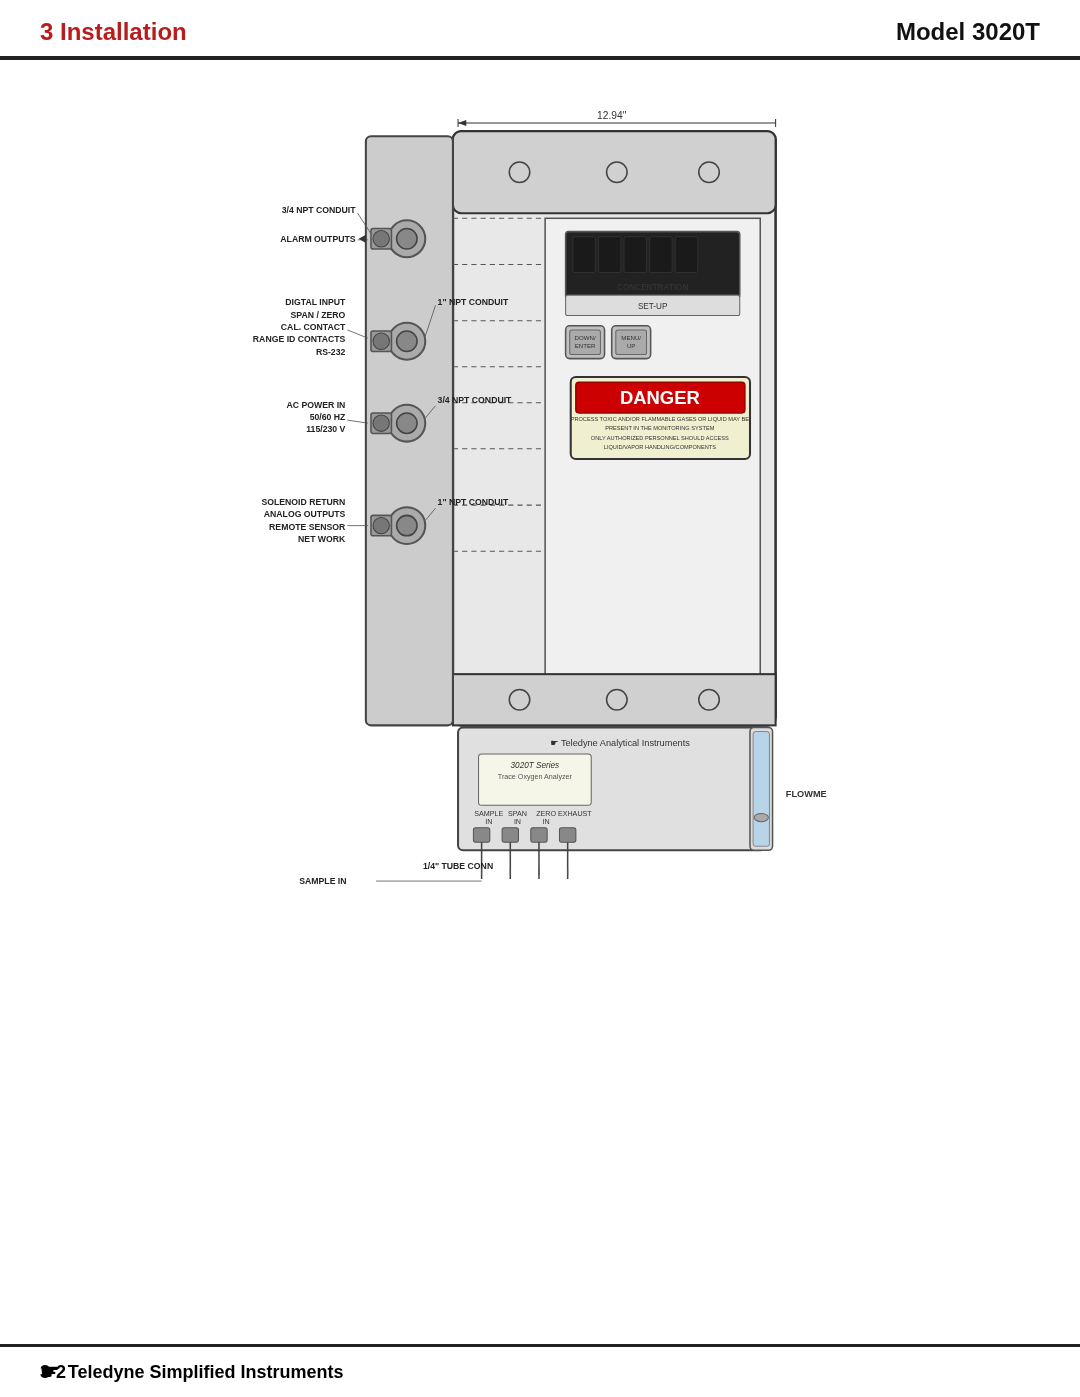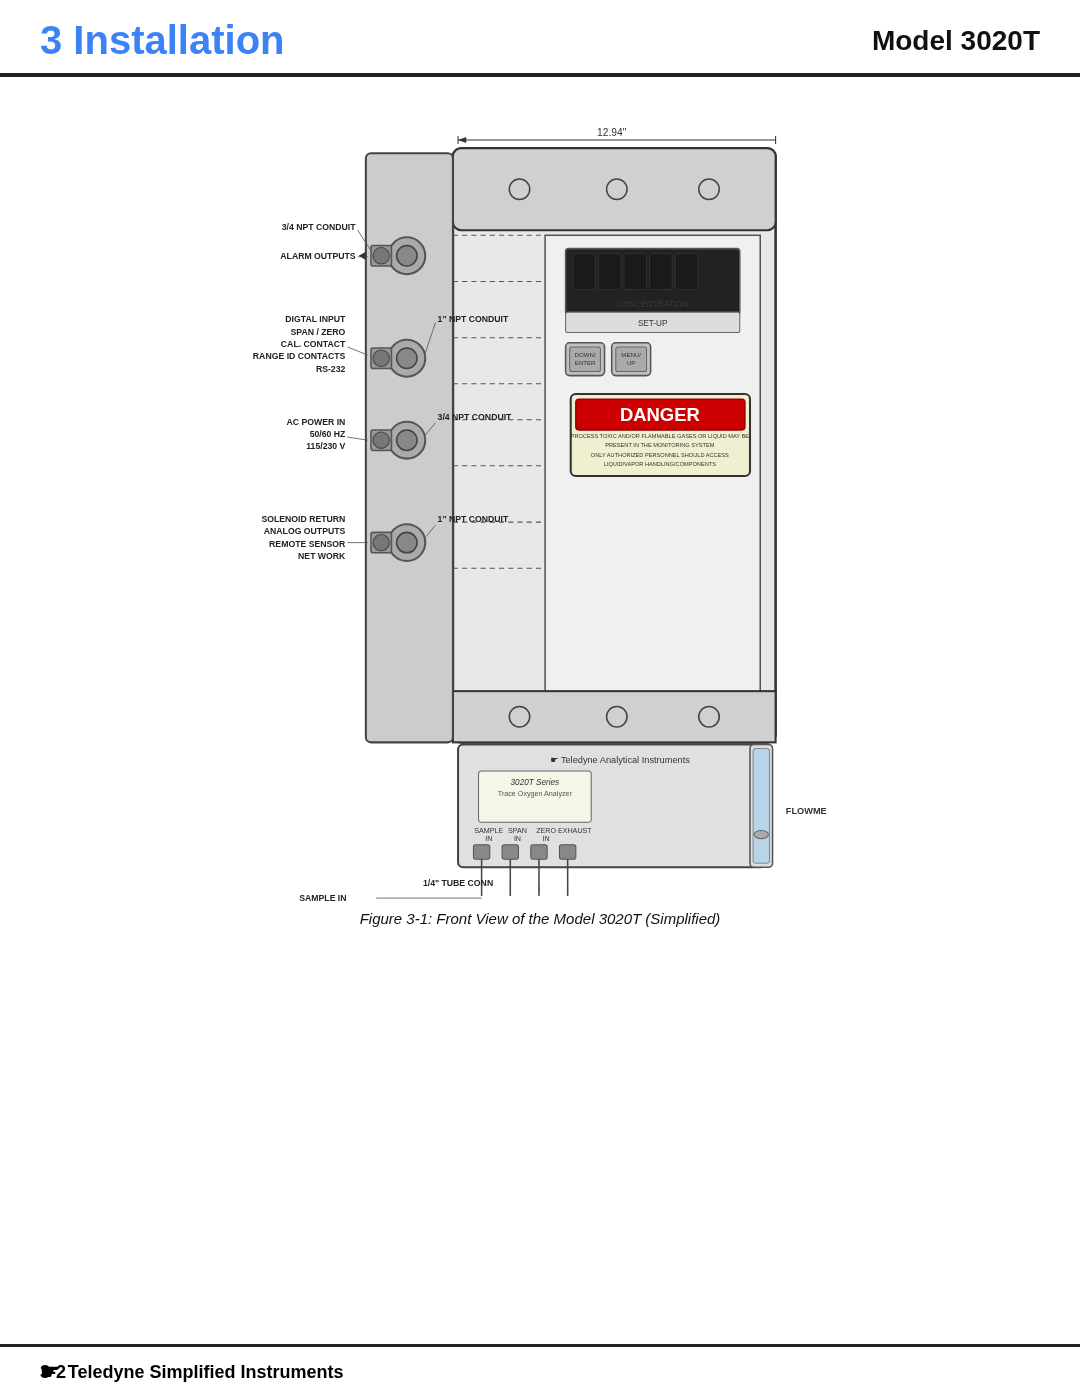--- a/index.html
+++ b/index.html
@@ -14,26 +14,26 @@
 
     
     .header {
       display: flex;
       justify-content: space-between;
       align-items: center;
       padding: 18px 40px 10px 40px;
       border-bottom: 4px solid #222;
     }
     .header-left {
-      font-size: 40px;
-      font-weight: bold;
-      color: #3b82f6;
+      font-size: 24px;
+      font-weight: bold;
+      color: #b91c1c;
     }
     .header-right {
-      font-size: 28px;
+      font-size: 24px;
       font-weight: bold;
       color: #111;
     }
 
     
     .main-content {
       padding: 20px 40px 20px 40px;
       position: relative;
     }
 
@@ -252,21 +252,20 @@
       <line x1="230" y1="782" x2="333" y2="782" stroke="#555" stroke-width="0.8"></line>
 
       <text x="310" y="770" text-anchor="middle" font-size="8.5" fill="#222" font-weight="bold">1/4" TUBE CONN</text>
       <line x1="333" y1="770" x2="333" y2="776" stroke="#555" stroke-width="0.8"></line>
       <line x1="361" y1="770" x2="361" y2="776" stroke="#555" stroke-width="0.8"></line>
       <line x1="389" y1="770" x2="389" y2="776" stroke="#555" stroke-width="0.8"></line>
       <line x1="417" y1="770" x2="417" y2="776" stroke="#555" stroke-width="0.8"></line>
 
     </svg>
 
-    <div class="figure-caption" style="position:absolute; bottom:10px; left:0; right:0;">Figure 3-1:  Front View of the Model 3020T (Simplified)</div>
   </div>
 </div>
 
 <div class="footer">
   <span class="footer-page">3-2</span>
   <div class="footer-logo">
     <span style="font-size:22px;">☛</span>
     <strong>Teledyne Simplified Instruments</strong>
   </div>
 </div>

